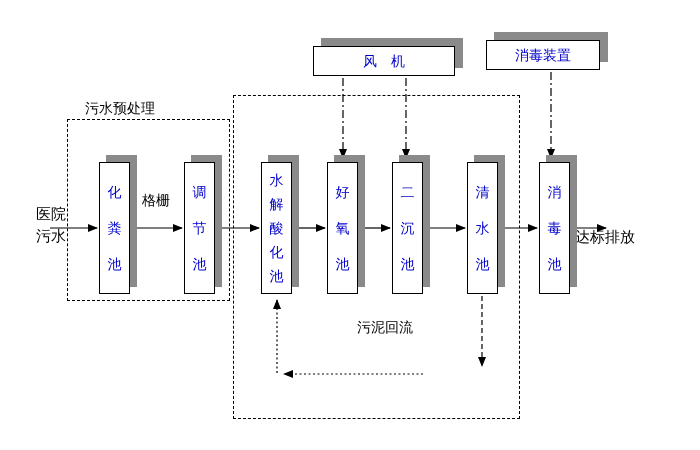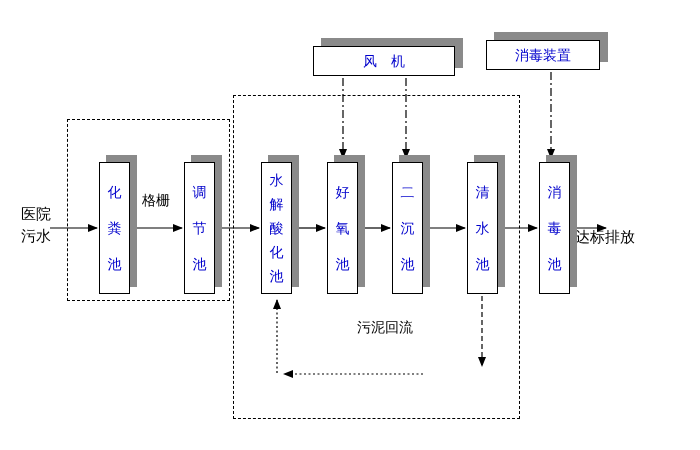--- a/index.html
+++ b/index.html
@@ -36,21 +36,21 @@
   .t-clr    { left:467px; }
   .t-dis    { left:539px; }
 
   .hbox { position:absolute; }
   .hbox .face { flex-direction:row; justify-content:center; }
   .fan-box { left:313px; top:46px; width:142px; height:30px;border-radius:13px; }
   .ddev-box { left:486px; top:40px; width:114px; height:30px; }
   .sludge-box { left:424px; top:369px; width:81px; height:30px; }
 
   .label { position:absolute; color:#000; font-size:14px; white-space:nowrap; }
-  .influent { left:14px; top:203px; width:44px; text-align:center; font-size:15px; line-height:22px; }
+  .influent { left:22px; top:203px; width:44px; text-align:right; font-size:15px; line-height:22px; }
   .effluent { left:575px; top:220px; font-size:15px;margin-top:8px; }
   .pretreat-label { left:85px; top:100px; }
   .screen-label { left:142px; top:192px; }
   .sludge-return-label { left:357px; top:319px; }
 </style>
 </head>
 <body>
 
 <div class="canvas">
 
@@ -74,20 +74,21 @@
     <line class="dashdot" x1="551" y1="72" x2="551" y2="158" marker-end="url(#ah)"></line>
 
     <line class="dashed" x1="482" y1="296" x2="482" y2="366" marker-end="url(#ah)"></line>
     <line class="dotted" x1="423" y1="374" x2="284" y2="374" marker-end="url(#ah)"></line>
     <line class="dotted" x1="277" y1="373" x2="277" y2="300" marker-end="url(#ah)"></line>
   </svg>
 
   <div class="group-rect pretreat-rect"></div>
   <div class="group-rect main-rect"></div>
 
+  <div class="label pretreat-label">污水预处理</div>
   <div class="label screen-label">格栅</div>
   <div class="label sludge-return-label">污泥回流</div>
   <div class="label effluent">达标排放</div>
 
   <div class="label influent">
     <div>医院</div>
     <div>污水</div>
   </div>
 
   <div class="hbox fan-box">

